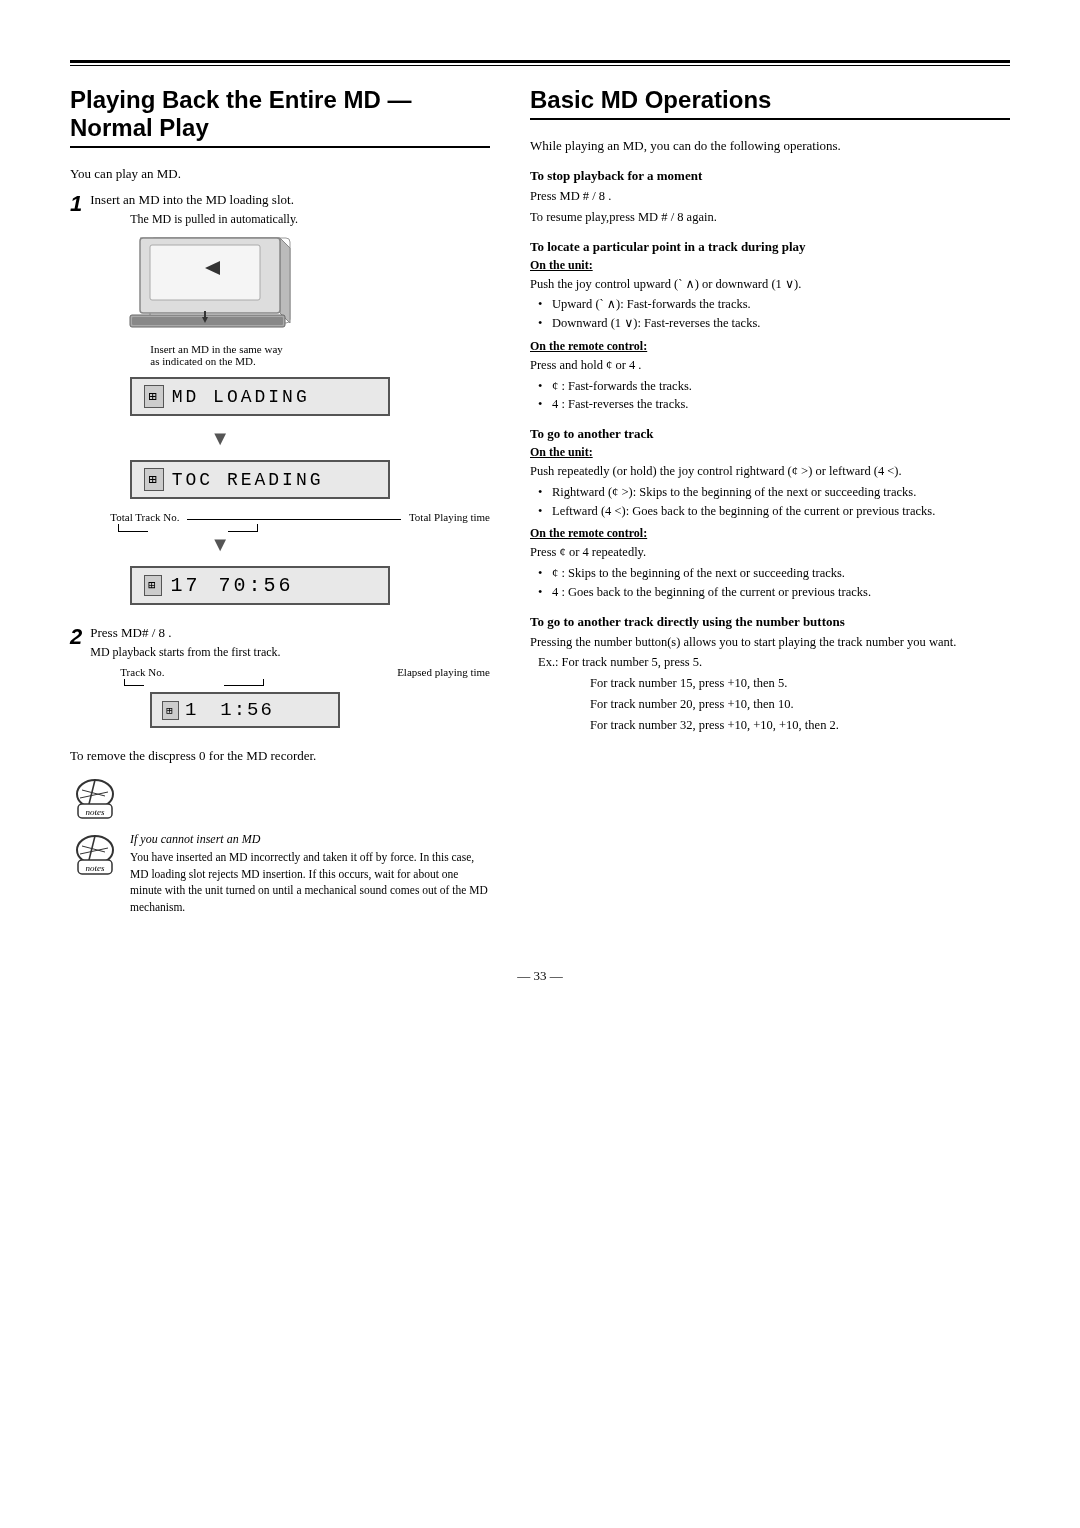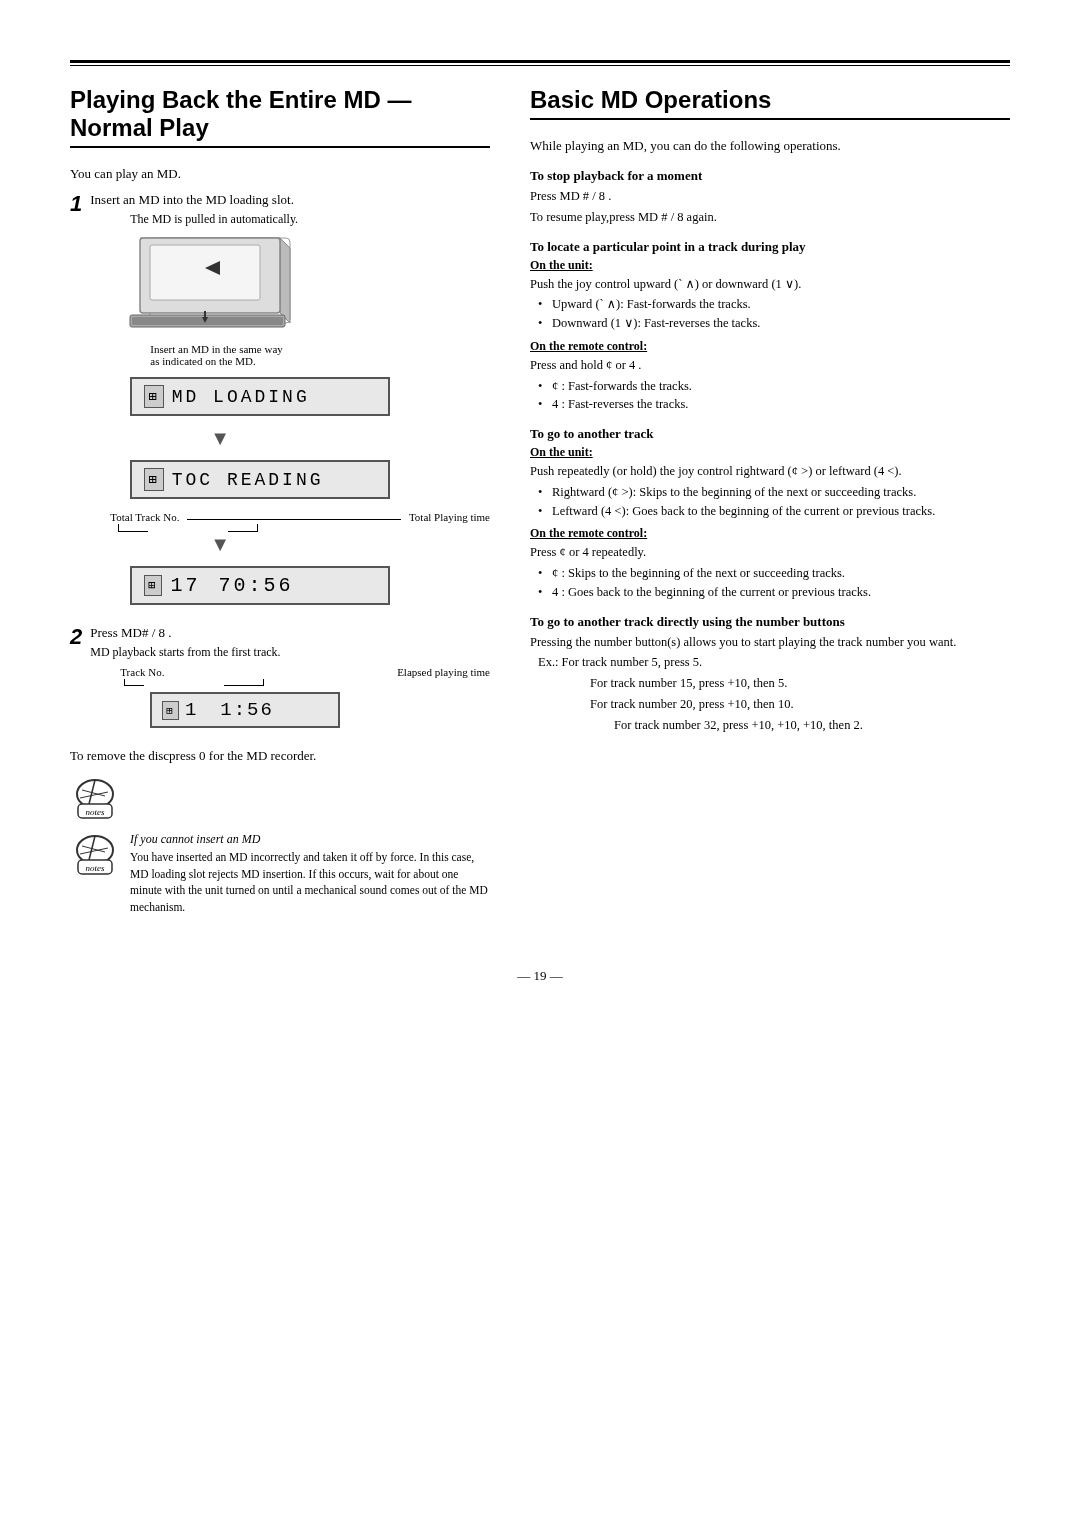--- a/index.html
+++ b/index.html
@@ -377,20 +377,20 @@
         <li>4 : Goes back to the beginning of the current or previous tracks.</li>
       </ul>
     </div>
 
     <div class="op-section">
       <p class="op-title">To go to another track directly using the number buttons</p>
       <p class="op-text">Pressing the number button(s) allows you to start playing the track number you want.</p>
       <p class="op-text" style="margin-left:8px;">Ex.:  For track number 5, press 5.</p>
       <p class="op-text" style="margin-left:60px;">For track number 15, press +10, then 5.</p>
       <p class="op-text" style="margin-left:60px;">For track number 20, press +10, then 10.</p>
-      <p class="op-text" style="margin-left:84px;">For track number 32, press +10, +10, +10, then 2.</p>
+      <p class="op-text" style="margin-left:60px;">For track number 32, press +10, +10, +10, then 2.</p>
     </div>
 
   </div>
 
 </div>
 
-<div class="page-num">— 19 —</div>
+<div class="page-num">— 33 —</div>
 
 </body></html>

